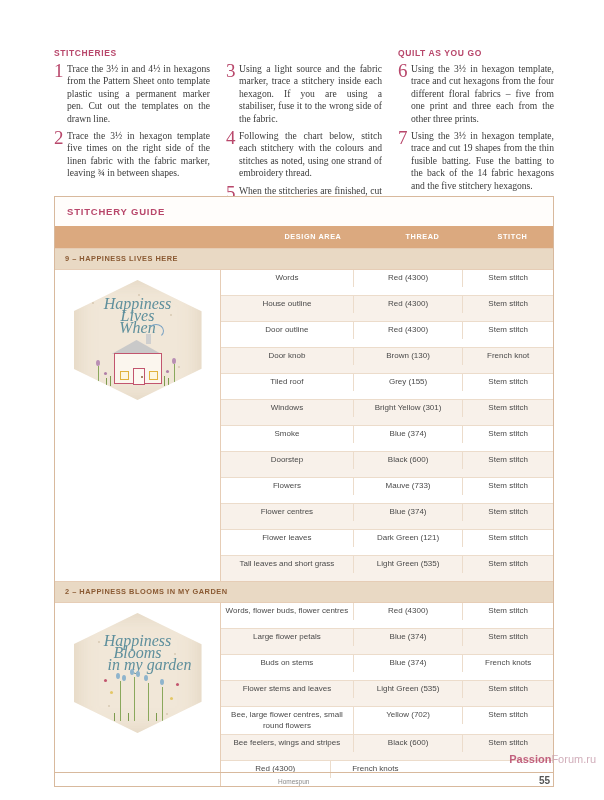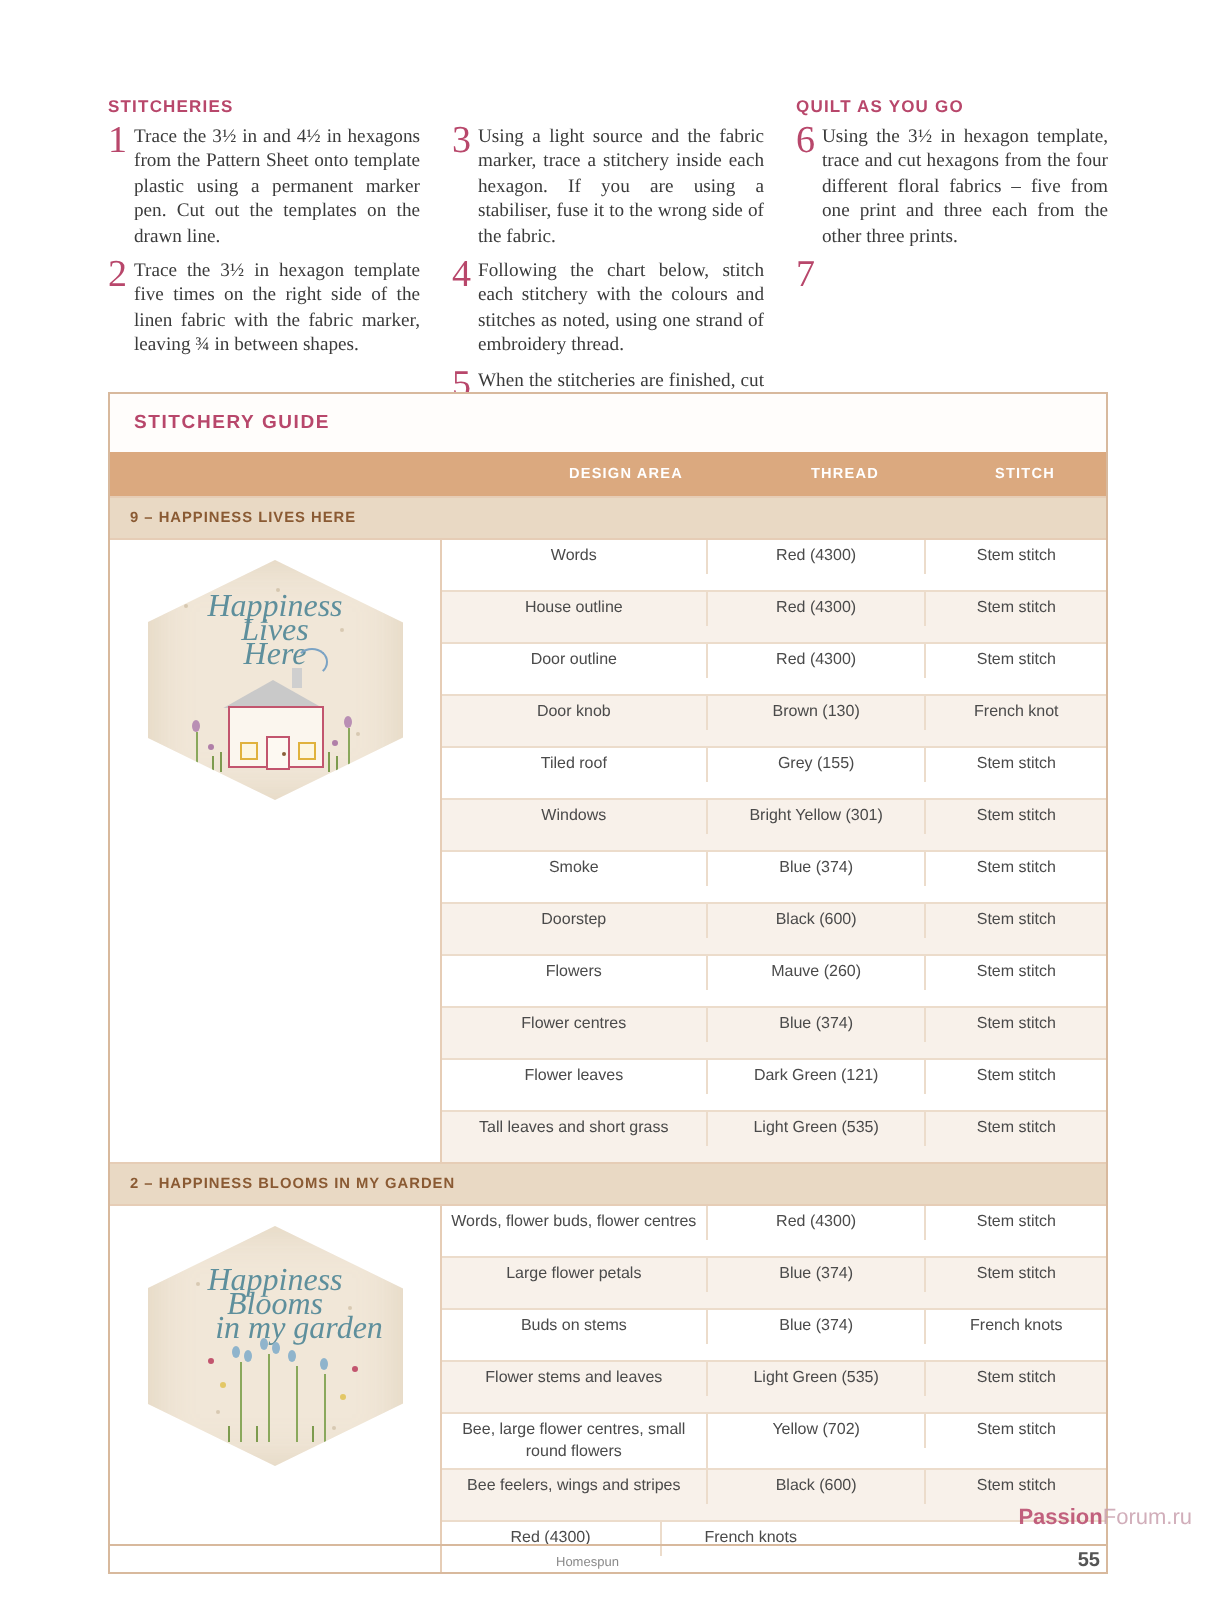--- a/index.html
+++ b/index.html
@@ -349,20 +349,21 @@
     </div>
 
     <div class="col">
       <div class="col-head">QUILT AS YOU GO</div>
       <div class="step">
         <span class="num">6</span>
         <span>Using the 3½ in hexagon template, trace and cut hexagons from the four different floral fabrics – five from one print and three each from the other three prints.</span>
       </div>
       <div class="step">
         <span class="num">7</span>
+        <span>Using the 3½ in hexagon template, trace and cut 19 shapes from the thin fusible batting. Fuse the batting to the back of the 14 fabric hexagons and the five stitchery hexagons.</span>
       </div>
     </div>
 
   </div>
 
   <div class="guide">
 
     <div class="guide-title">STITCHERY GUIDE</div>
 
     <div class="hdr-row">
@@ -381,21 +382,21 @@
         <div class="illus-wrap">
           <div class="hex">
             <span class="speck" style="left:18px;top:22px;"></span>
             <span class="speck" style="left:96px;top:34px;"></span>
             <span class="speck" style="left:40px;top:96px;"></span>
             <span class="speck" style="left:104px;top:86px;"></span>
             <span class="speck" style="left:64px;top:14px;"></span>
 
             <div class="hex-text" style="top:18px;">Happiness</div>
             <div class="hex-text" style="top:30px;">Lives</div>
-            <div class="hex-text" style="top:42px;">Here</div>
+            <div class="hex-text" style="top:42px;">When</div>
 
             <div class="cottage">
               <div class="smoke"></div>
               <div class="chimney"></div>
               <div class="roof"></div>
               <div class="house-body">
                 <div class="win l"></div>
                 <div class="win r"></div>
                 <div class="door"></div>
                 <div class="knob"></div>
@@ -453,21 +454,21 @@
           <div class="cell c2">Blue (374)</div>
           <div class="cell c3">Stem stitch</div>
         </div>
         <div class="row alt">
           <div class="cell c1">Doorstep</div>
           <div class="cell c2">Black (600)</div>
           <div class="cell c3">Stem stitch</div>
         </div>
         <div class="row">
           <div class="cell c1">Flowers</div>
-          <div class="cell c2">Mauve (260)</div>
+          <div class="cell c2">Mauve (733)</div>
           <div class="cell c3">Stem stitch</div>
         </div>
         <div class="row alt">
           <div class="cell c1">Flower centres</div>
           <div class="cell c2">Blue (374)</div>
           <div class="cell c3">Stem stitch</div>
         </div>
         <div class="row">
           <div class="cell c1">Flower leaves</div>
           <div class="cell c2">Dark Green (121)</div>

